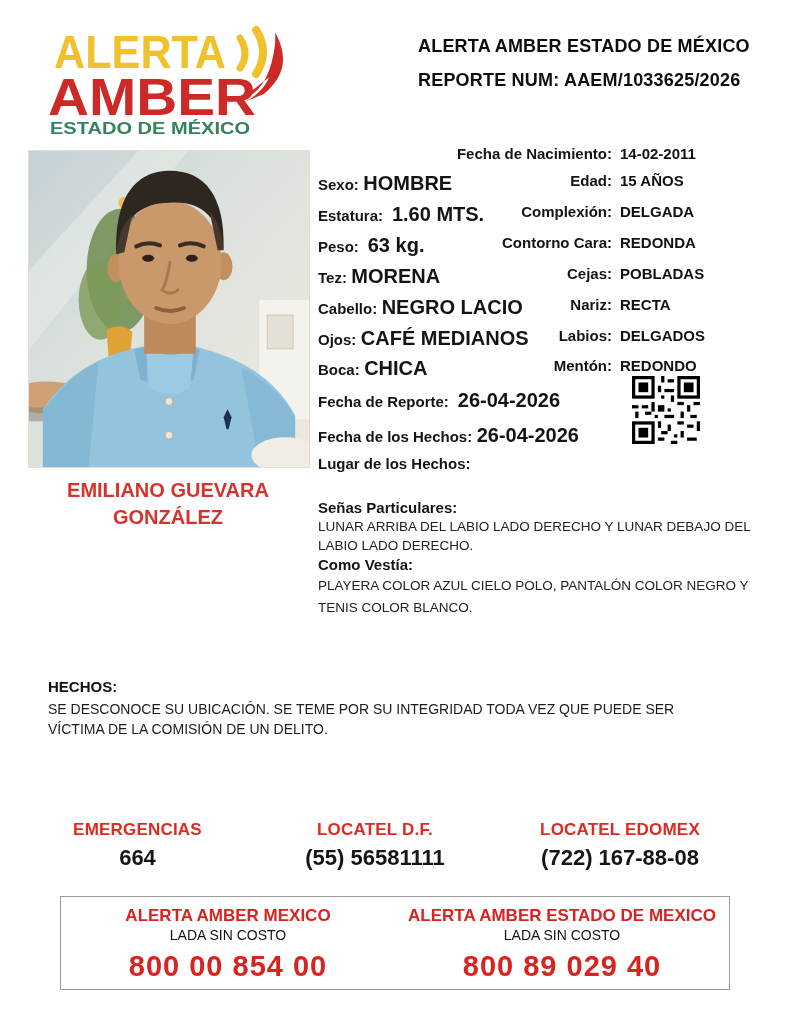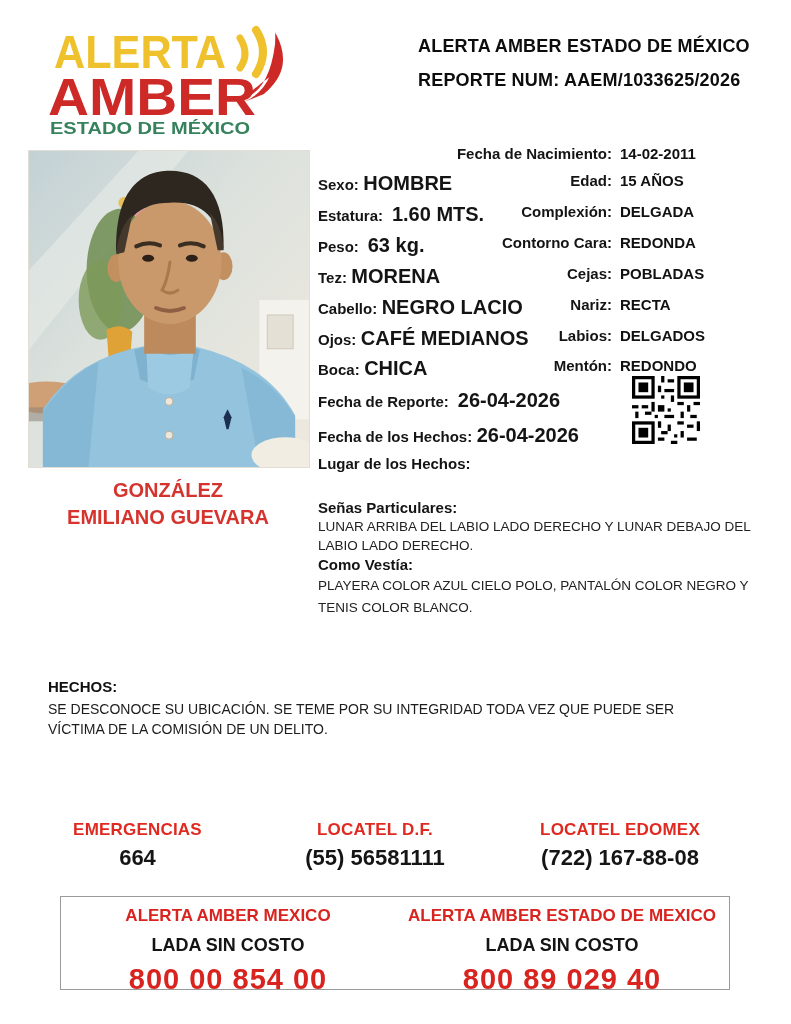--- a/index.html
+++ b/index.html
@@ -40,21 +40,21 @@
   
   .contact{position:absolute;top:820px;text-align:center;}
   .contact .clabel{color:#e02a21;font-weight:bold;font-size:17px;letter-spacing:.2px;}
   .contact .cnumber{color:#151515;font-weight:bold;font-size:22px;margin-top:5px;}
 
   
   .hotbox{position:absolute;left:60px;top:896px;width:670px;height:94px;
           border:1px solid #9a9a9a;box-sizing:border-box;display:flex;}
   .hotcell{flex:1;text-align:center;padding-top:9px;}
   .hot-title{color:#d8231f;font-weight:bold;font-size:17px;white-space:nowrap;}
-  .hot-sub{color:#141414;font-weight:bold;font-size:18px;margin-top:9px;}
+  .hot-sub{color:#141414;font-weight:normal;font-size:14px;margin-top:1px;}
   .hot-number{color:#d8231f;font-weight:bold;font-size:29px;margin-top:7px;
               letter-spacing:1px;}
 </style>
 </head>
 <body>
 
 <div class="page">
 
   <div class="logo">
     <svg viewBox="0 0 248 118">
@@ -123,22 +123,22 @@
         <ellipse cx="120" cy="108" rx="6" ry="3.5" fill="#2c2018"></ellipse>
         <ellipse cx="164" cy="108" rx="6" ry="3.5" fill="#2c2018"></ellipse>
         <path d="M142,112 Q139,132 134,140 Q142,146 150,140" stroke="#a9794e" stroke-width="3" fill="none" stroke-linecap="round"></path>
         <path d="M128,158 Q142,164 156,158" stroke="#8f5f44" stroke-width="4" fill="none" stroke-linecap="round"></path>
       </g>
       <ellipse cx="258" cy="306" rx="34" ry="18" fill="#f1ede2"></ellipse>
     </svg>
   </div>
 
   <div class="name">
+    <div>EMILIANO GUEVARA</div>
     <div>GONZÁLEZ</div>
-    <div>EMILIANO GUEVARA</div>
   </div>
 
   <div class="abs" style="left:440px;top:145px;">
     <span class="rlabel">Fecha de Nacimiento:</span><span class="rvalue">14-02-2011</span>
   </div>
 
   <div class="abs" style="left:318px;top:172px;"><span class="lbl">Sexo:</span> <span class="val">HOMBRE</span></div>
   <div class="abs" style="left:440px;top:172px;"><span class="rlabel">Edad:</span><span class="rvalue">15 AÑOS</span></div>
 
   <div class="abs" style="left:318px;top:203px;"><span class="lbl">Estatura:</span>&nbsp; <span class="val">1.60 MTS.</span></div>

